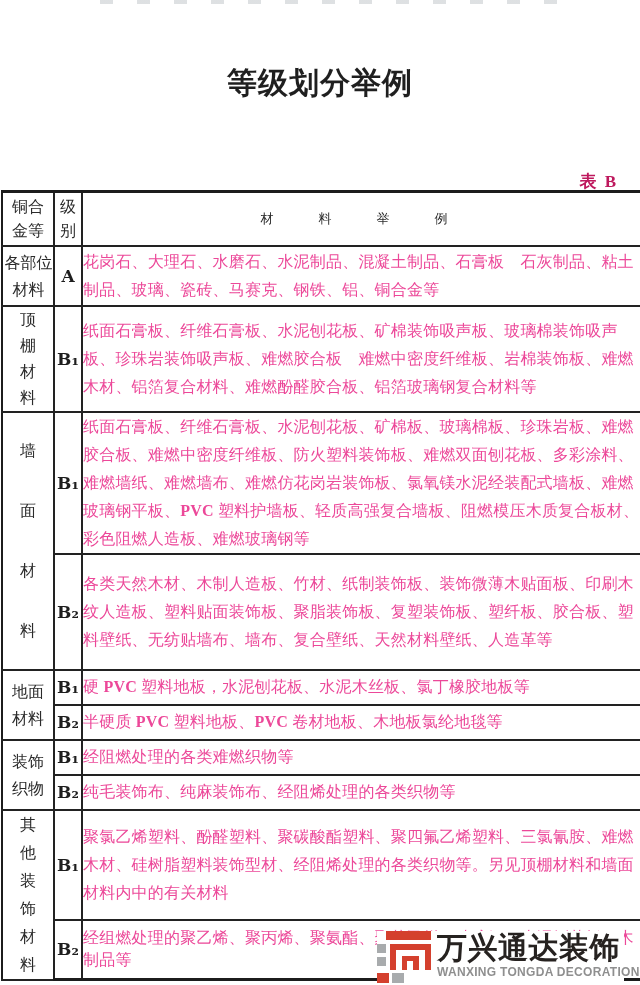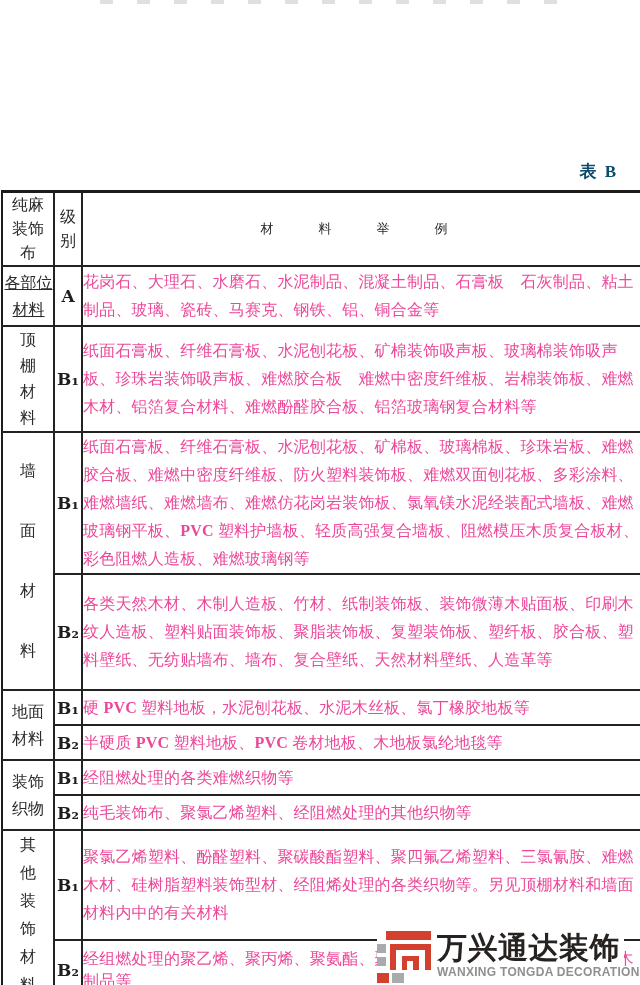--- a/index.html
+++ b/index.html
@@ -13,43 +13,43 @@
     position:absolute;top:0;left:100px;width:480px;height:4px;
     background:repeating-linear-gradient(90deg,#ccd0d3 0 13px,transparent 13px 37px);
     opacity:.65;
   }
   .title{
     position:absolute;top:62px;left:0;width:640px;
     text-align:center;font-weight:bold;font-size:30px;line-height:42px;
     letter-spacing:1px;color:#1f1f1f;
   }
   .table-label{
-    position:absolute;top:160px;right:22px;
-    font-weight:bold;font-size:17px;letter-spacing:2px;color:#0c4a6e;
+    position:absolute;top:170px;right:22px;
+    font-weight:bold;font-size:17px;letter-spacing:2px;color:#be185d;
   }
   table.mat{
     position:absolute;top:190px;left:1px;width:639px;
     border-collapse:collapse;table-layout:fixed;
   }
   table.mat{border-top:3px solid #1c1c1c;}
   table.mat td{
     border:2px solid #222;border-right:none;
     padding:0;vertical-align:middle;
   }
   table.mat td.first{border-left:2px solid #1c1c1c;}
   table.mat tr.last td{border-bottom:3px solid #1c1c1c;}
   col.c1{width:52px;} col.c2{width:28px;} col.c3{width:559px;}
   .h54{height:54px}.h60{height:60px}.h110{height:105px}.h142{height:142px}
   .h116{height:116px}.h35{height:35px}.h86{height:86px}.h46{height:46px}
   td.cat, td.grade{text-align:center;}
   .vtxt{
     margin:0 auto;word-break:break-all;line-break:anywhere;
     font-size:16px;line-height:27px;text-align:center;color:#2b2b2b;
   }
-  .w51{width:51px;text-decoration:underline;} .w36{width:36px;line-height:24px;} .w34{width:34px;}
+  .w51{width:51px;} .w36{width:36px;line-height:24px;} .w34{width:34px;}
   .w17{width:17px;} .lh26{line-height:26px;} .lh60{line-height:60px;}
   .lh21{line-height:28px;} .lh24{line-height:24px;}
   td.grade{
     font-family:"DejaVu Serif","Liberation Serif",serif;
     font-weight:bold;font-size:17px;color:#1e1e1e;
   }
   td.ex{
     font-size:16px;line-height:28px;letter-spacing:.2px;
     padding:2px 118px 2px 8px;color:#ec4899;
   }
@@ -74,35 +74,36 @@
     color:#8f8f8f;white-space:nowrap;margin-top:1px;
   }
   b{font-weight:bold;}
 </style>
 </head>
 <body>
 
 <div class="top-fragment"></div>
 
 <div class="title">
+  <div>等级划分举例</div>
 </div>
 
 <div class="table-label">表 B</div>
 
 <table class="mat">
   <colgroup>
       <col class="c1">
       <col class="c2">
       <col class="c3">
     </colgroup>
 
   <tbody>
       <tr class="h54">
     <td class="cat first">
-      <div class="vtxt w36 lh24">纯麻装饰布</div>
+      <div class="vtxt w36 lh24">铜合金等</div>
     </td>
     <td class="cat">
       <div class="vtxt w17 lh24">级别</div>
     </td>
     <td class="exh">材　料　举　例</td>
   </tr>
 
   <tr class="h60">
     <td class="cat first">
       <div class="vtxt w51">各部位材料</div>
@@ -145,21 +146,21 @@
 
   <tr class="h35">
     <td class="cat first" rowspan="2">
       <div class="vtxt w34">装饰织物</div>
     </td>
     <td class="grade">B₁</td>
     <td class="ex">经阻燃处理的各类难燃织物等</td>
   </tr>
   <tr class="h35">
     <td class="grade">B₂</td>
-    <td class="ex">纯毛装饰布、聚氯乙烯塑料、经阻燃处理的其他织物等</td>
+    <td class="ex">纯毛装饰布、纯麻装饰布、经阻烯处理的各类织物等</td>
   </tr>
 
   <tr class="h86">
     <td class="cat first" rowspan="2">
       <div class="vtxt w17 lh21">其他装饰材料</div>
     </td>
     <td class="grade">B₁</td>
     <td class="ex">聚氯乙烯塑料、酚醛塑料、聚碳酸酯塑料、聚四氟乙烯塑料、三氯氰胺、难燃木材、硅树脂塑料装饰型材、经阻烯处理的各类织物等。另见顶棚材料和墙面材料内中的有关材料</td>
   </tr>
   <tr class="h46 last">

